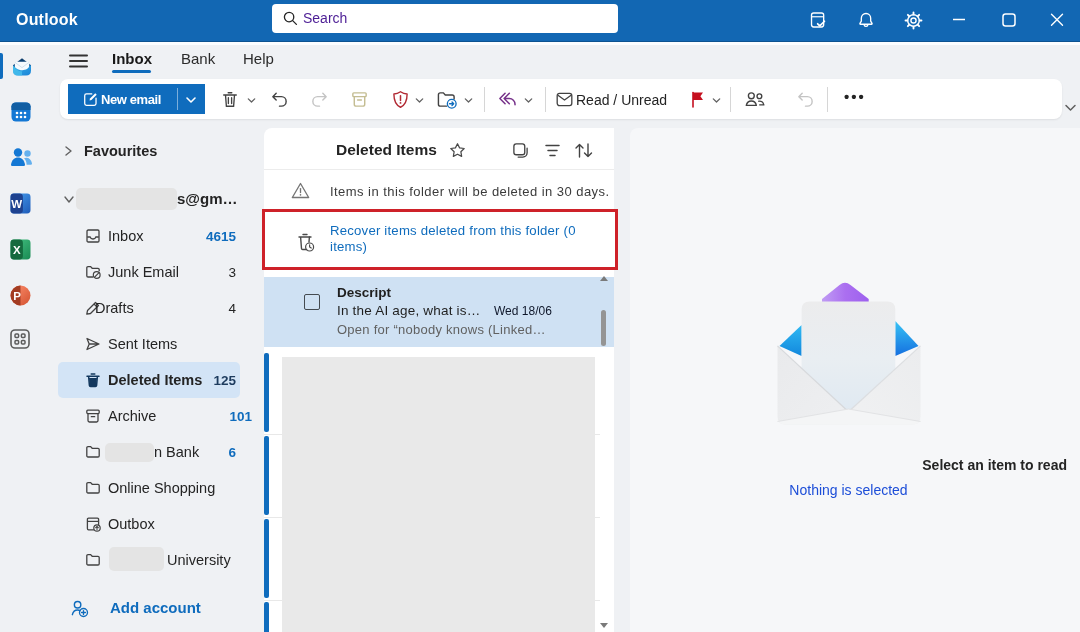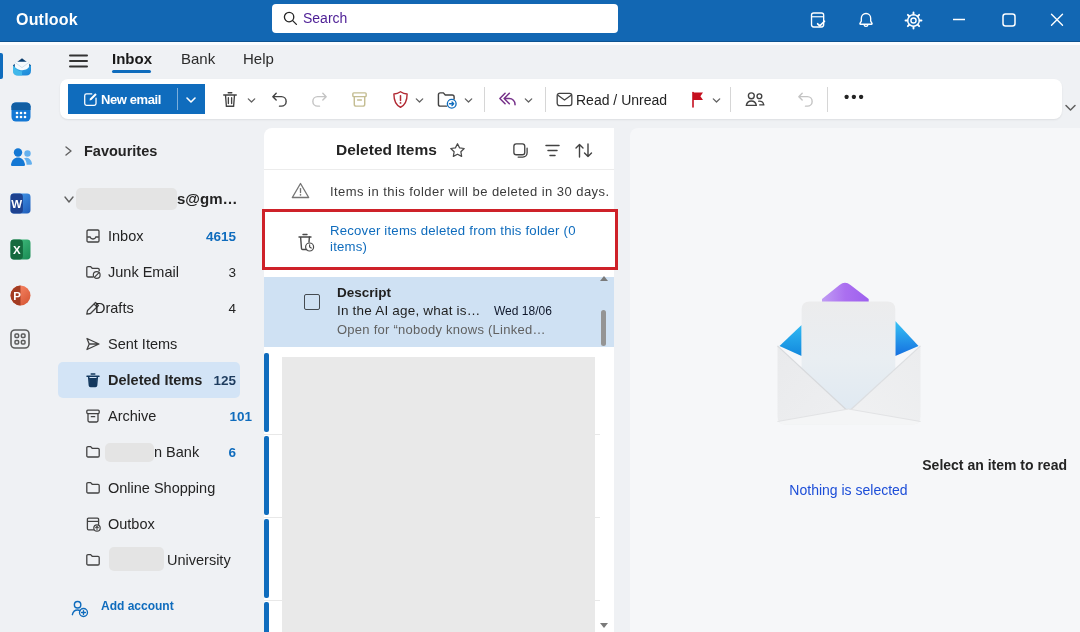--- a/index.html
+++ b/index.html
@@ -389,21 +389,21 @@
     </svg>
   <span class="blob" style="left:109px;top:547px;width:55px;height:24px"></span>
   <span class="navtext" style="left:167px;top:552px">University</span>
 
   <svg class="abs" style="left:70px;top:599px" width="19" height="19" viewBox="0 0 20 20">
       <circle cx="8" cy="6" r="3.4" fill="none" stroke="#0f6cbd" stroke-width="1.5"></circle>
       <path d="M2.5 16.5c.7-3.2 2.9-5 5.5-5 1 0 1.9.25 2.7.75" fill="none" stroke="#0f6cbd" stroke-width="1.5" stroke-linecap="round"></path>
       <circle cx="14.2" cy="14.2" r="4.2" fill="none" stroke="#0f6cbd" stroke-width="1.4"></circle>
       <path d="M14.2 12.2v4M12.2 14.2h4" stroke="#0f6cbd" stroke-width="1.4" stroke-linecap="round"></path>
     </svg>
-  <span class="navtext" style="left:101px;top:599px;font-weight:bold;font-size:12px;color:#0f6cbd">Add account</span>
+  <span class="navtext" style="left:110px;top:599px;font-weight:bold;font-size:15px;color:#0f6cbd">Add account</span>
 </div>
 
 <div class="abs" id="midpane"></div>
 <div class="abs" id="mid-title">Deleted Items</div>
 <div id="midicons">
 
   <svg class="abs" style="left:449px;top:142px" width="17" height="17" viewBox="0 0 18 18">
       <path d="M9 1.8l2.2 4.4 4.9.7-3.55 3.4.85 4.9L9 12.9l-4.4 2.3.85-4.9L1.9 6.9l4.9-.7z" fill="none" stroke="#494949" stroke-width="1.3" stroke-linejoin="round"></path>
     </svg>
 

